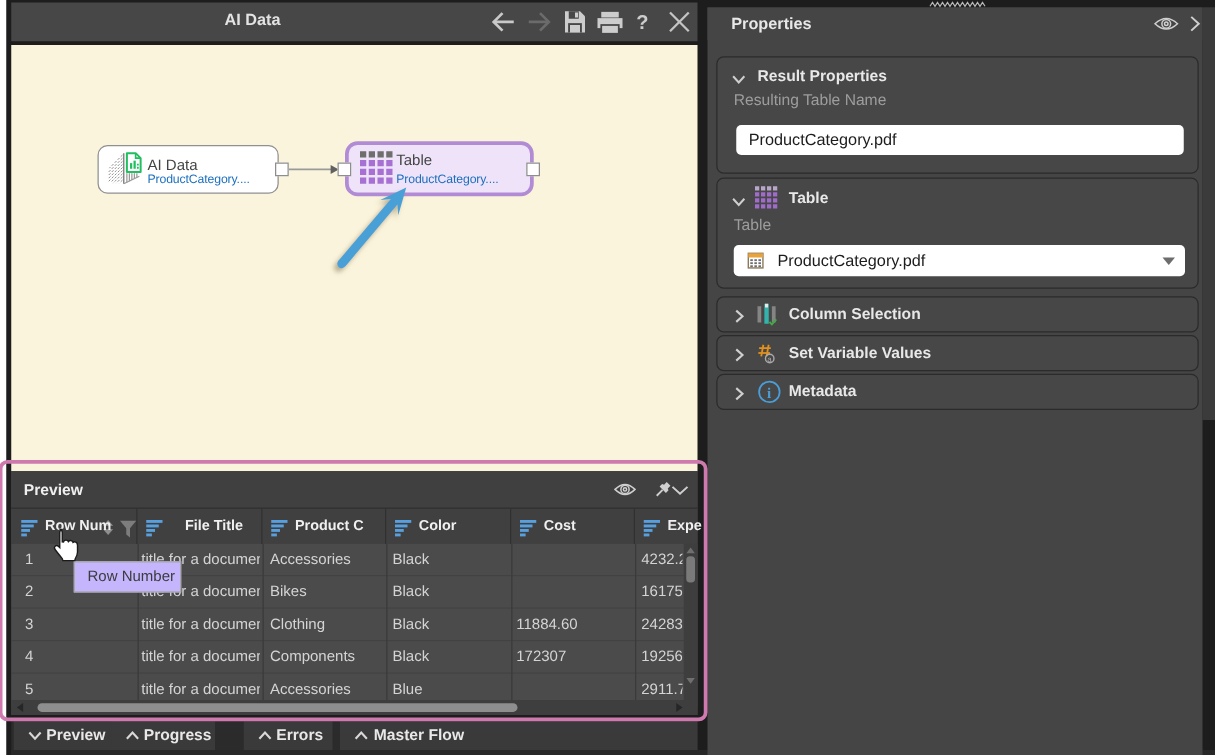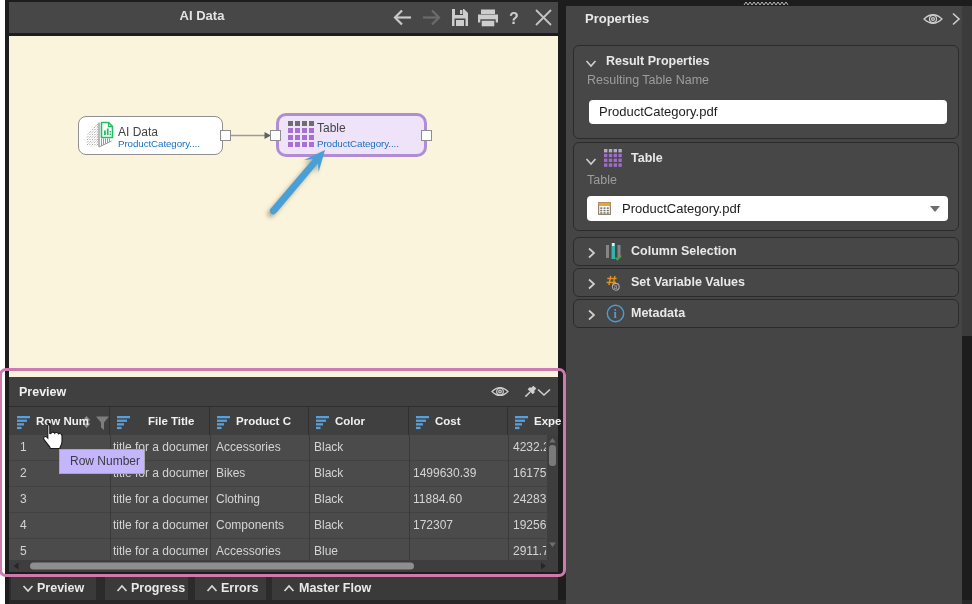--- a/index.html
+++ b/index.html
@@ -258,21 +258,20 @@
         <div class="cell" style="left:104px; width:95px;">title for a document</div>
         <div class="cell" style="left:207px; width:90px;">Accessories</div>
         <div class="cell" style="left:305px; width:92px;">Black</div>
         <div class="cell" style="left:504px; width:33px;">4232.212</div>
       </div>
       <div class="row" style="top:26px; background:#4b4b4b; border-bottom:1px solid #424242;">
         <div class="cell" style="left:11px; width:86px;">2</div>
         <div class="cell" style="left:104px; width:95px;">title for a document</div>
         <div class="cell" style="left:207px; width:90px;">Bikes</div>
         <div class="cell" style="left:305px; width:92px;">Black</div>
-        <div class="cell" style="left:404px; width:93px;">1499630.39</div>
         <div class="cell" style="left:504px; width:33px;">1617555</div>
       </div>
       <div class="row" style="top:52px; background:#4b4b4b; border-bottom:1px solid #424242;">
         <div class="cell" style="left:11px; width:86px;">3</div>
         <div class="cell" style="left:104px; width:95px;">title for a document</div>
         <div class="cell" style="left:207px; width:90px;">Clothing</div>
         <div class="cell" style="left:305px; width:92px;">Black</div>
         <div class="cell" style="left:404px; width:93px;">11884.60</div>
         <div class="cell" style="left:504px; width:33px;">2428355</div>
       </div>
@@ -315,21 +314,21 @@
   <svg class="abs" style="left:40px; top:422px; z-index:70;" width="22" height="28" viewBox="0 0 22 28">
     <path d="M7.5 1.5 c1.4 0 2.3 0.9 2.3 2.5 v7.5 l1 0.1 c0.3 -1 1.2 -1.6 2.2 -1.5 0.8 0.1 1.4 0.5 1.7 1.2 0.5 -0.7 1.3 -1 2.2 -0.8 0.8 0.2 1.3 0.7 1.5 1.4 0.5 -0.4 1.1 -0.6 1.8 -0.4 1.2 0.3 1.8 1.2 1.8 2.7 v5.3 c0 2.5 -0.9 4 -1.8 5.5 l-0.4 1.5 h-9.5 l-0.5 -1.6 c-1.2 -1.5 -4.7 -5.9 -5.6 -7.1 -0.7 -0.9 -1 -1.9 -0.2 -2.7 0.8 -0.8 2 -0.7 2.9 0.1 l0.9 0.9 V4 c0 -1.6 0.9 -2.5 2.3 -2.5 z" fill="#ffffff" stroke="#1a1a1a" stroke-width="1.1"></path>
   </svg>
   <div class="abs" id="bottombar">
     <div class="btab" style="left:2px; width:85px;">
       <svg style="left:11px; top:7px;" width="12" height="9" viewBox="0 0 12 9">
           <path d="M1.5 2 L6 7 L10.5 2" stroke="#d8d8d8" stroke-width="1.7" fill="none"></path>
         </svg>
       <span style="position:absolute; left:26px;">Preview</span>
     </div>
-    <div class="btab" style="left:96px; width:83px;">
+    <div class="btab" style="left:80px; width:83px;">
       <svg style="left:11px; top:7px;" width="12" height="9" viewBox="0 0 12 9">
           <path d="M1.5 7 L6 2 L10.5 7" stroke="#d8d8d8" stroke-width="1.7" fill="none"></path>
         </svg>
       <span style="position:absolute; left:26px;">Progress</span>
     </div>
     <div class="btab" style="left:186px; width:71px;">
       <svg style="left:11px; top:7px;" width="12" height="9" viewBox="0 0 12 9">
           <path d="M1.5 7 L6 2 L10.5 7" stroke="#d8d8d8" stroke-width="1.7" fill="none"></path>
         </svg>
       <span style="position:absolute; left:26px;text-align:right;">Errors</span>

